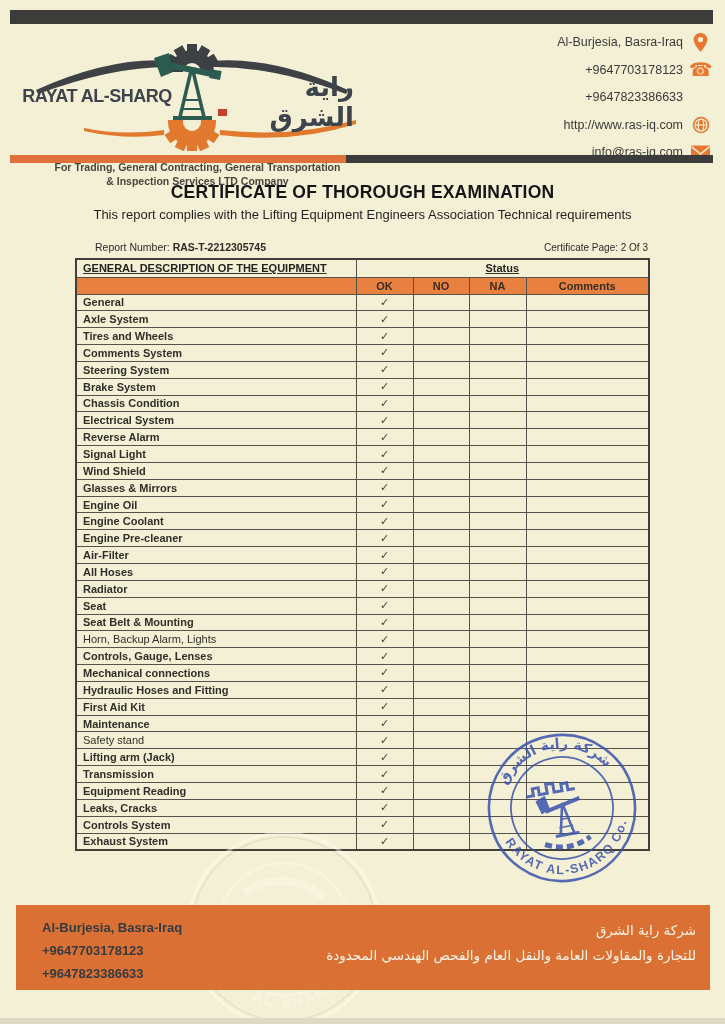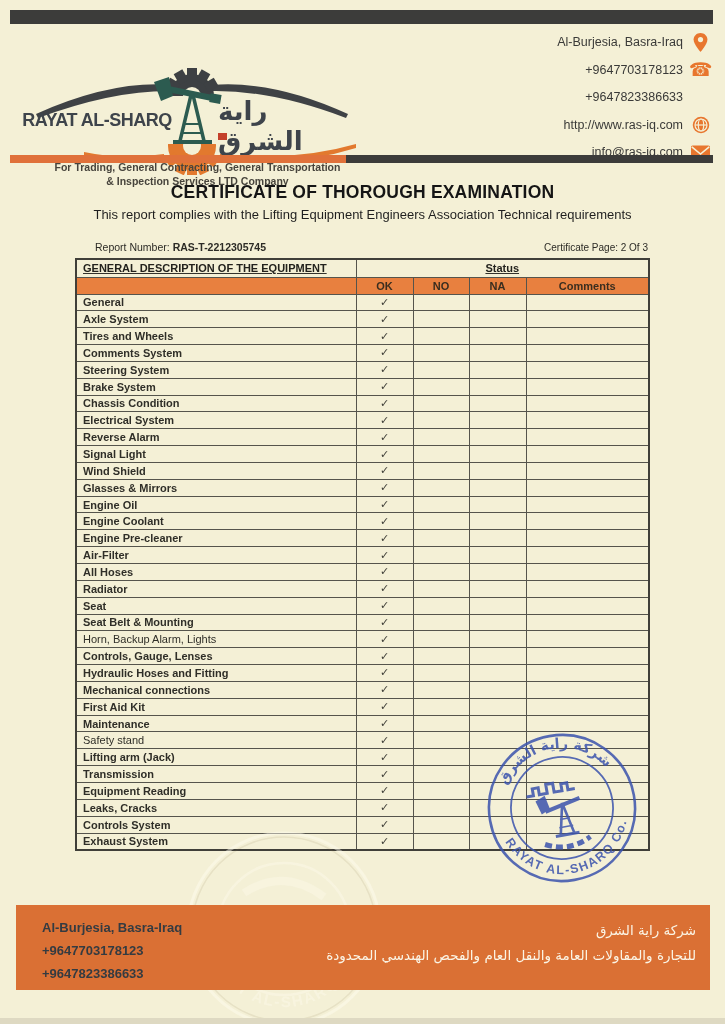--- a/index.html
+++ b/index.html
@@ -11,27 +11,27 @@
     color:#33322c;
   }
   .abs { position:absolute; }
 
   
   .bar-top { left:10px; top:10px; width:703px; height:14px; background:#3c3c3a; }
   .bar-mid-orange { left:10px; top:155px; width:336px; height:8px; background:#e0713a; }
   .bar-mid-dark { left:346px; top:155px; width:367px; height:8px; background:#3c3c3a; }
 
   
-  .logo-wrap { left:22px; top:40px; width:340px; height:132px; }
+  .logo-wrap { left:22px; top:16px; width:340px; height:132px; }
   .logo-en {
     position:absolute; left:0; top:70px; width:150px; text-align:center;
     font-size:18px; font-weight:bold; letter-spacing:-0.5px; color:#3e444b;
   }
   .logo-ar {
-    position:absolute; left:196px; top:56px; width:136px; text-align:left;
+    position:absolute; left:196px; top:56px; width:136px; text-align:right;
     font-family:"DejaVu Sans", sans-serif; font-size:26px; font-weight:bold; color:#3e444b;
   }
   .tagline {
     left:10px; top:160px; width:375px; text-align:center;
     font-size:10.5px; font-weight:bold; color:#47443c; line-height:14px;
   }
 
   
   .contact { right:15px; top:32px; width:240px; }
   .contact-row {
@@ -376,28 +376,28 @@
     <td></td>
   </tr>
       <tr class="body-row">
     <td class="label-cell">Controls, Gauge, Lenses</td>
     <td class="check-cell">✓</td>
     <td class="check-cell"></td>
     <td class="check-cell"></td>
     <td></td>
   </tr>
       <tr class="body-row">
+    <td class="label-cell">Mechanical connections</td>
+    <td class="check-cell">✓</td>
+    <td class="check-cell"></td>
+    <td class="check-cell"></td>
+    <td></td>
+  </tr>
+      <tr class="body-row">
     <td class="label-cell">Hydraulic Hoses and Fitting</td>
-    <td class="check-cell">✓</td>
-    <td class="check-cell"></td>
-    <td class="check-cell"></td>
-    <td></td>
-  </tr>
-      <tr class="body-row">
-    <td class="label-cell">Mechanical connections</td>
     <td class="check-cell">✓</td>
     <td class="check-cell"></td>
     <td class="check-cell"></td>
     <td></td>
   </tr>
       <tr class="body-row">
     <td class="label-cell">First Aid Kit</td>
     <td class="check-cell">✓</td>
     <td class="check-cell"></td>
     <td class="check-cell"></td>

